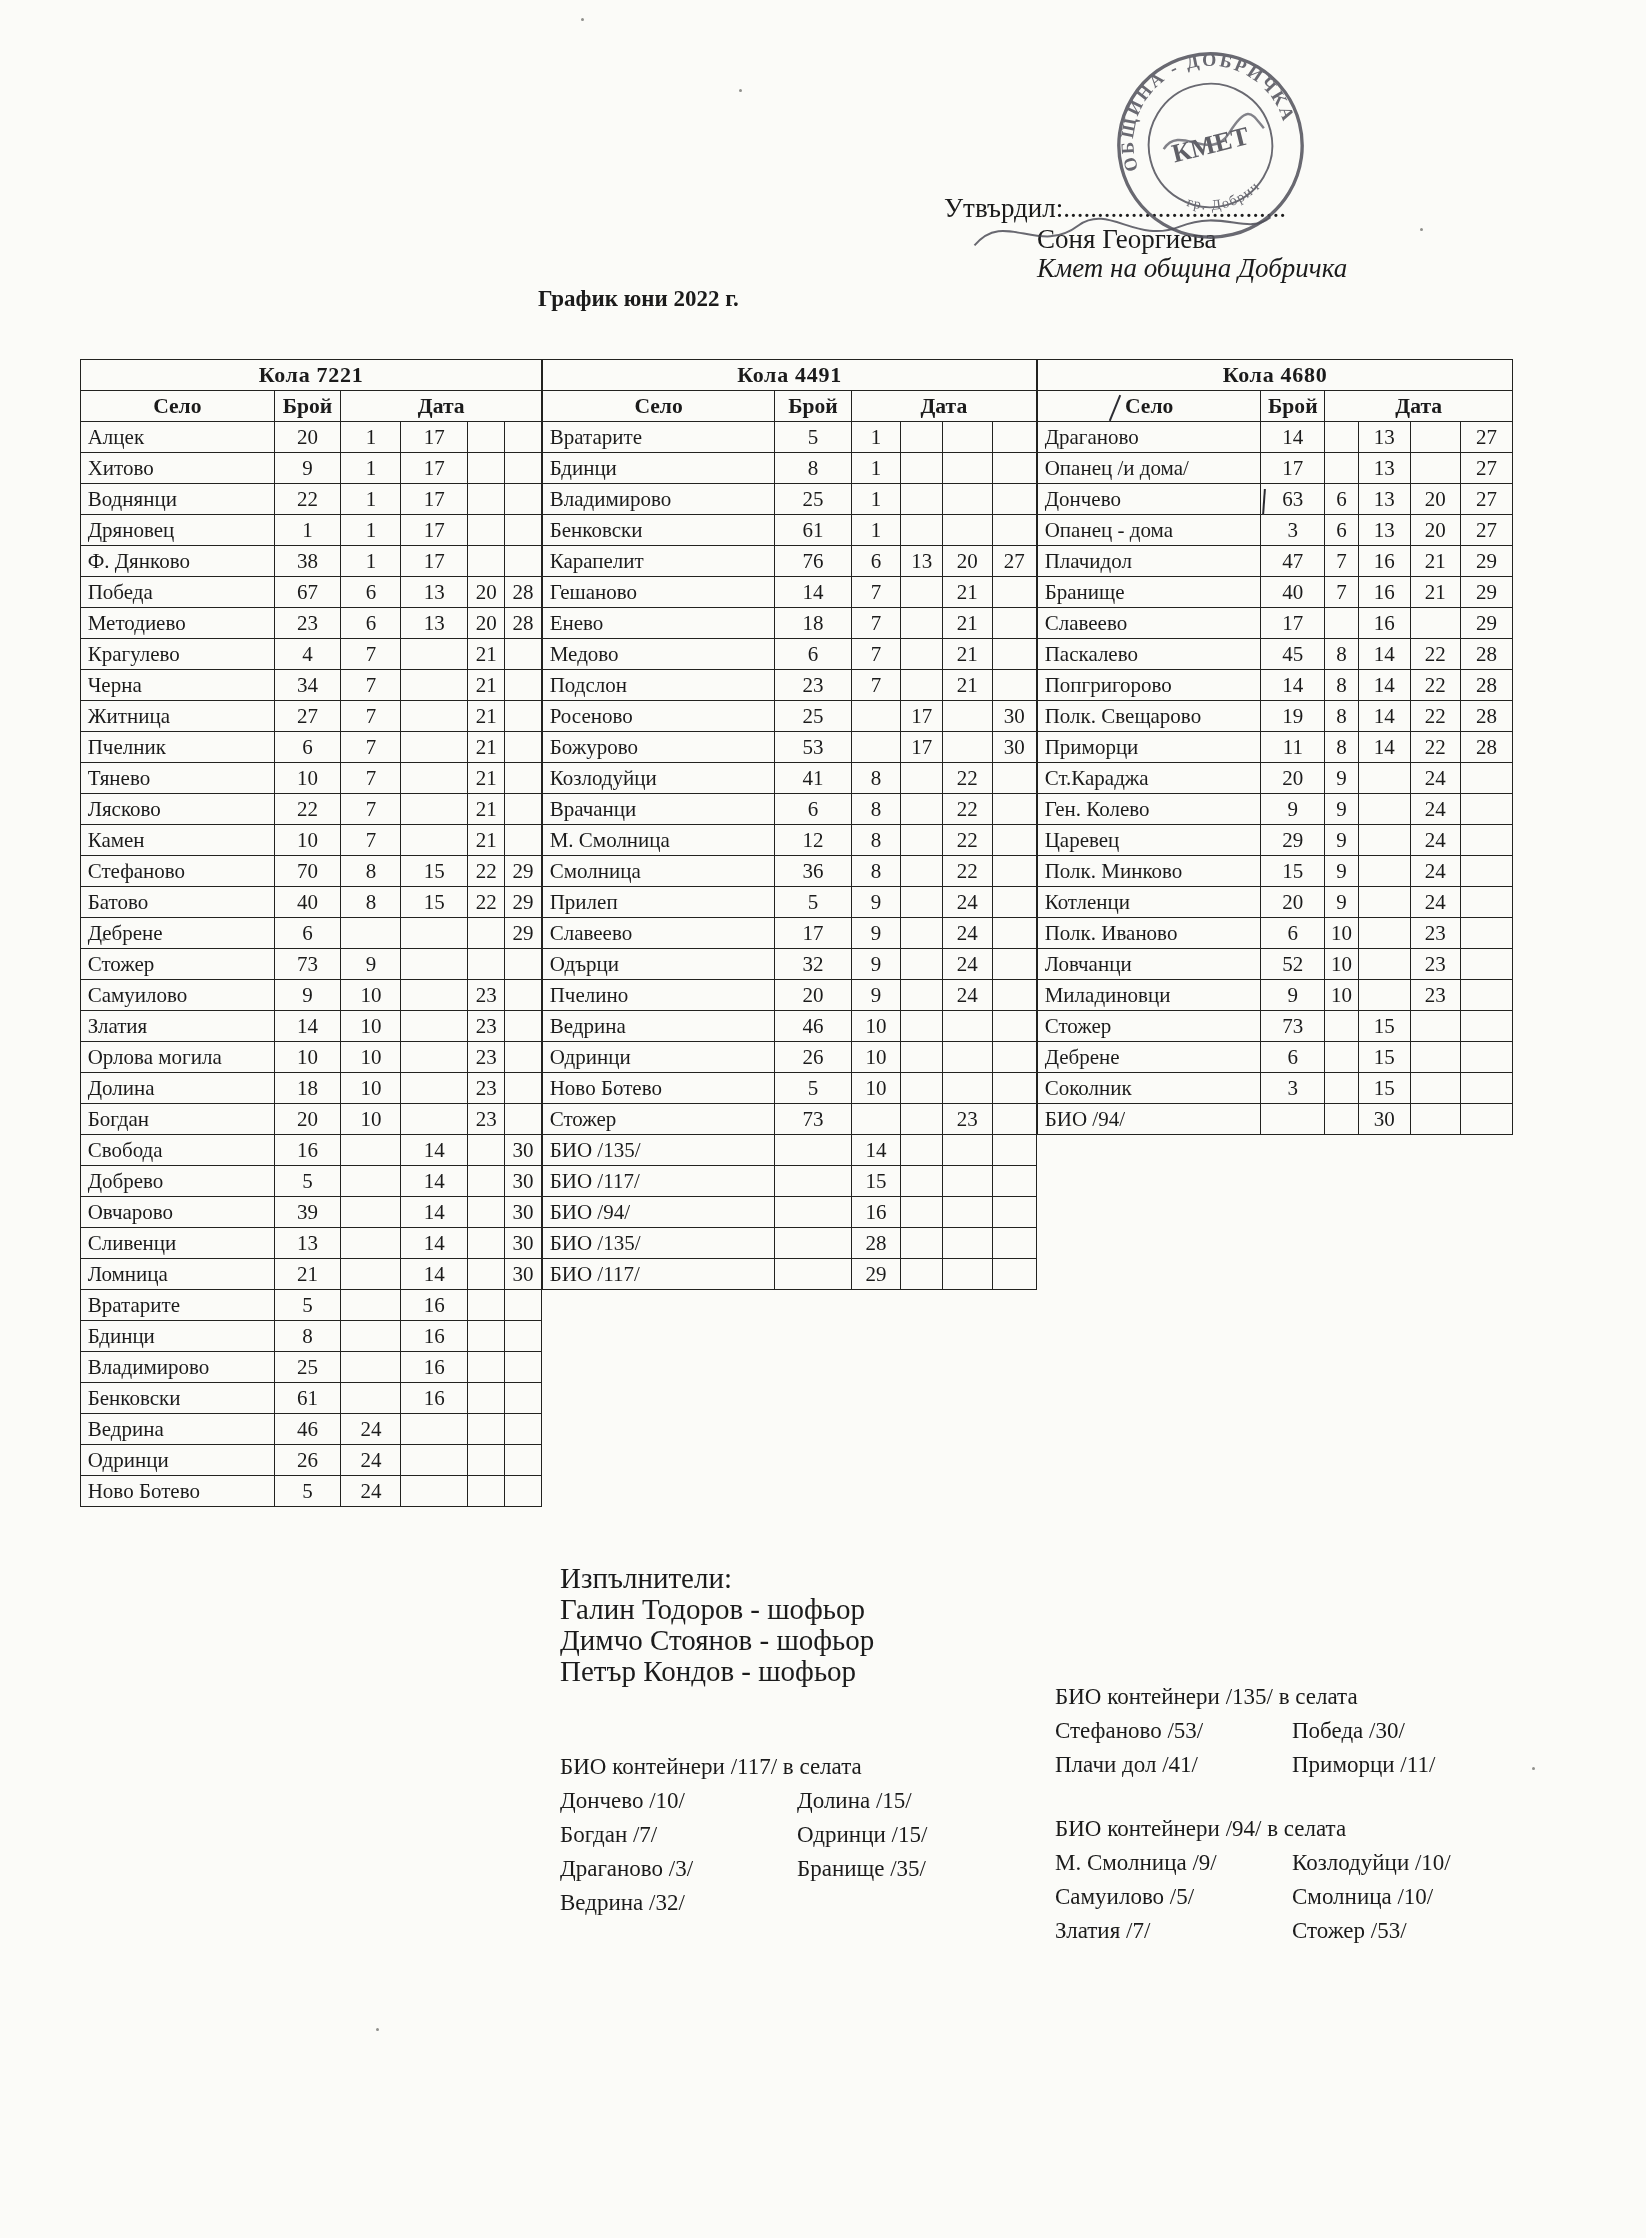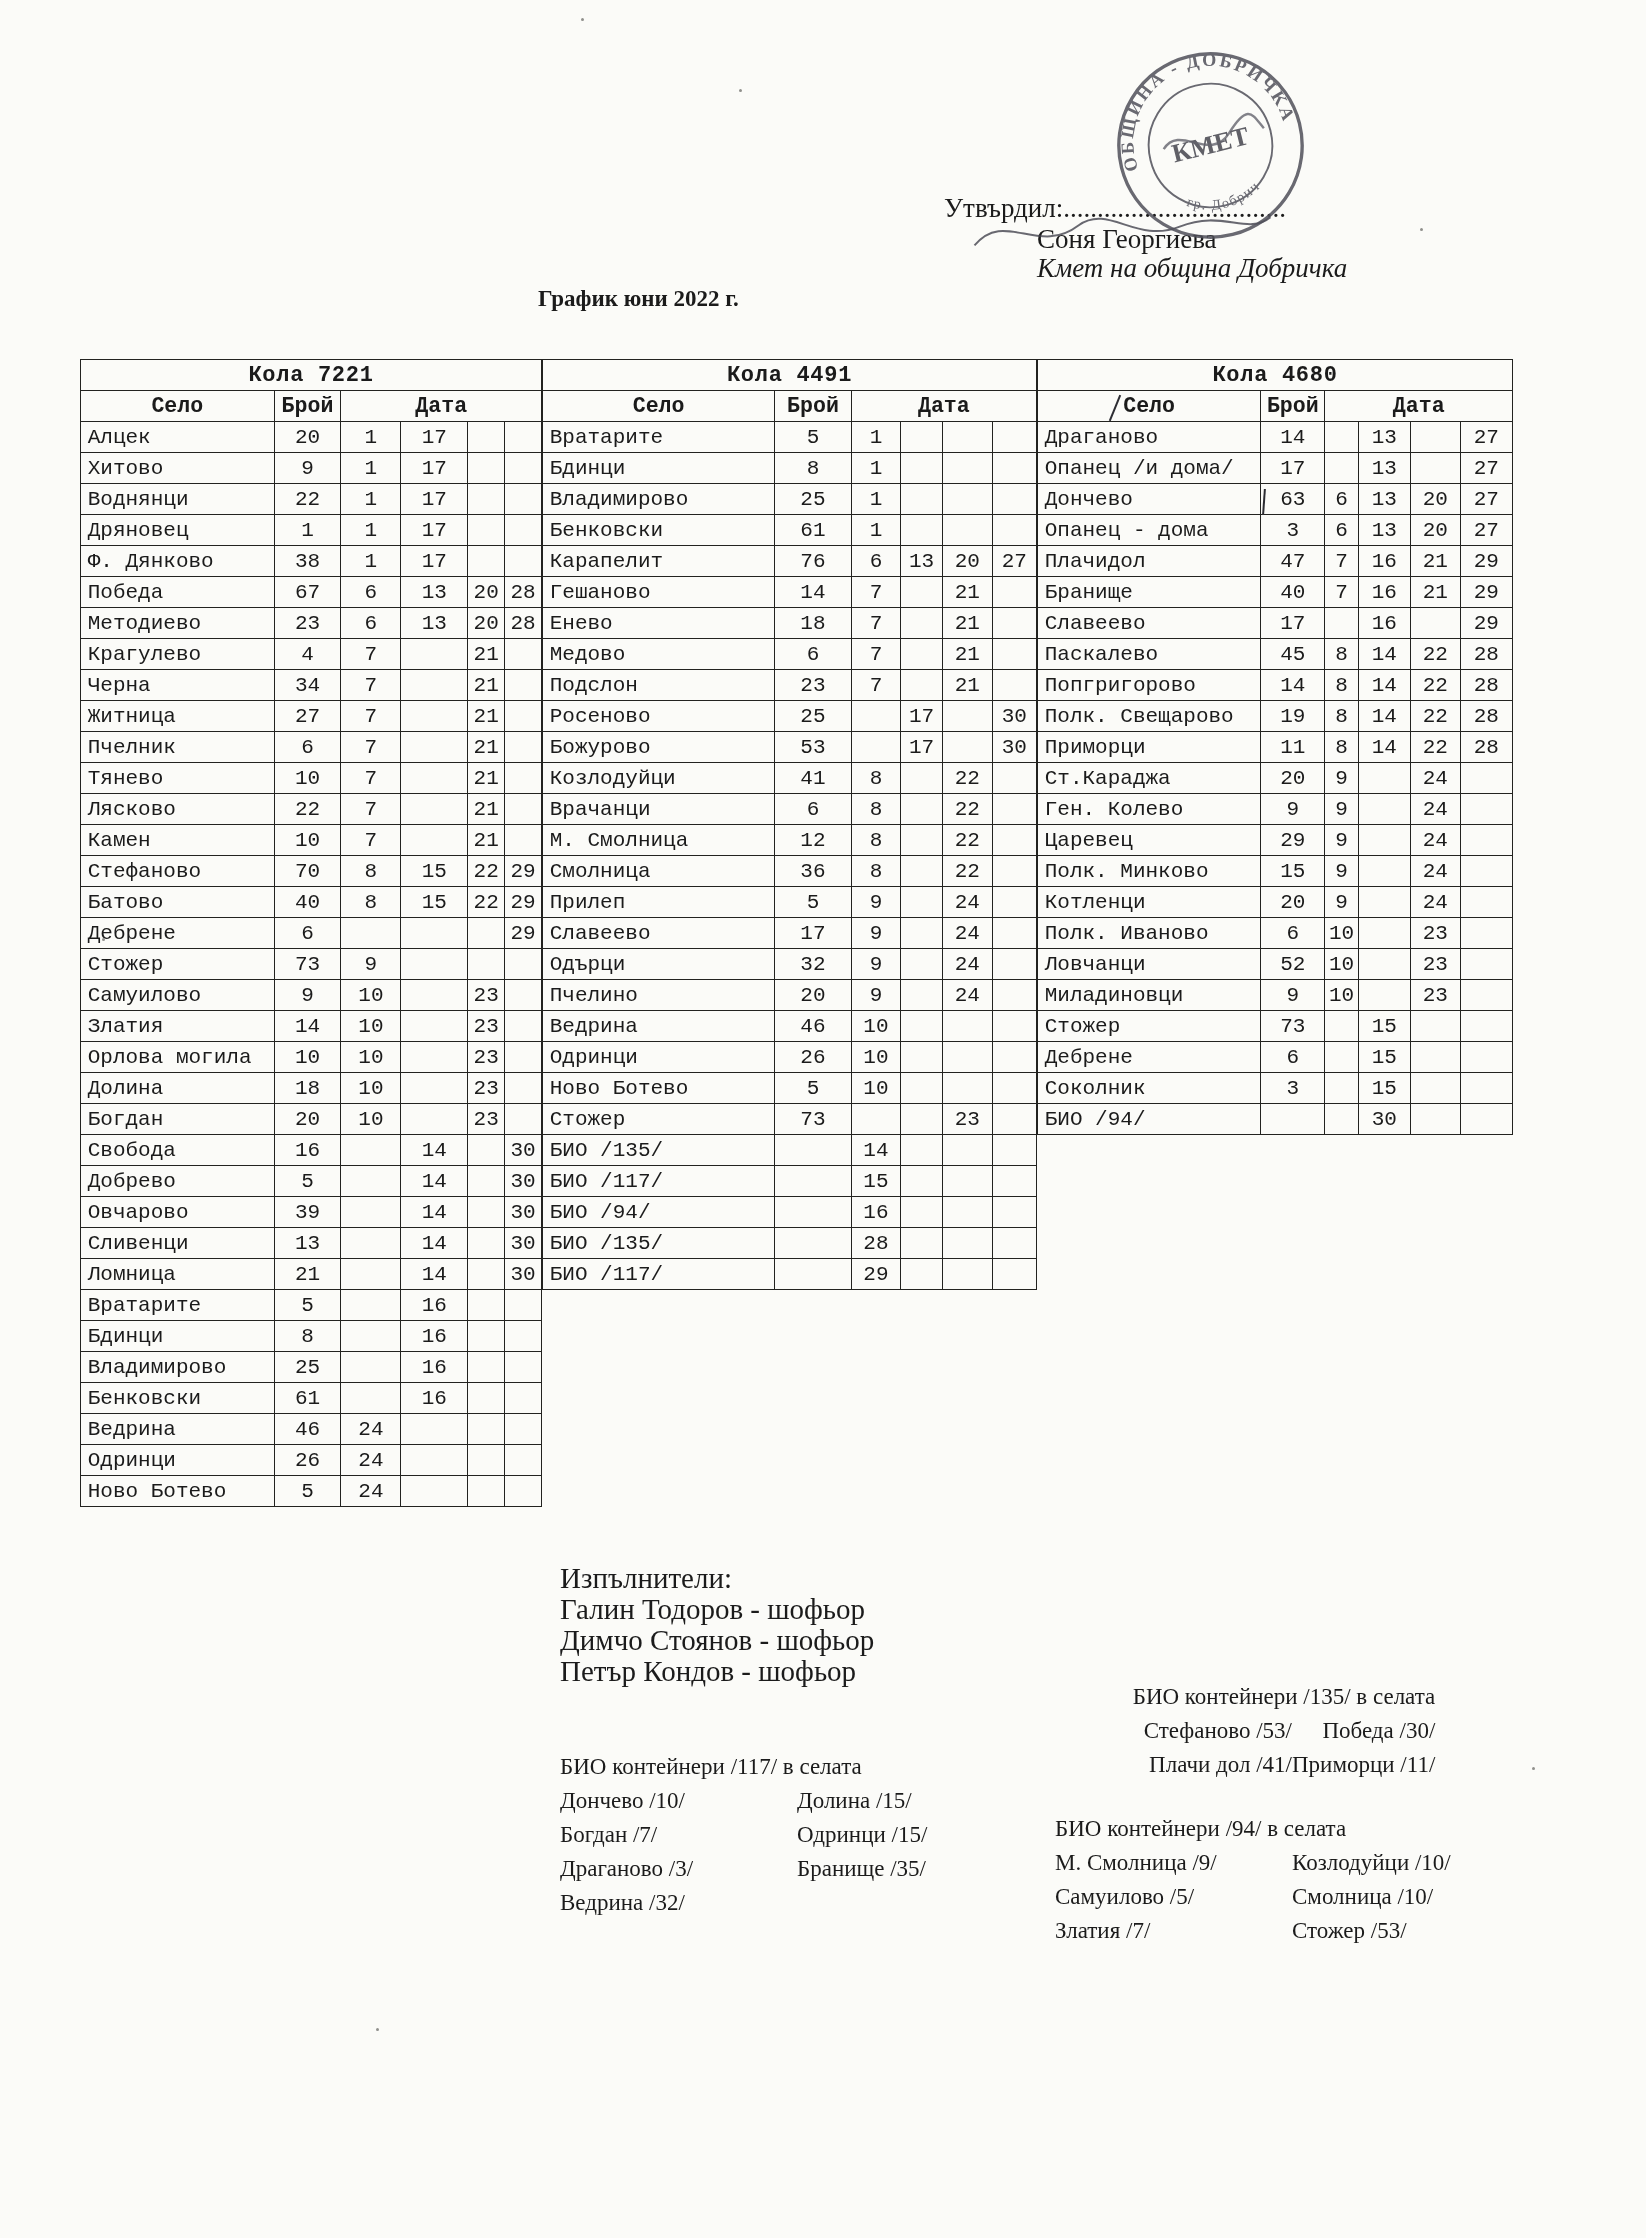--- a/index.html
+++ b/index.html
@@ -10,21 +10,21 @@
     height: 2239px;
     background: #fbfbf8;
     font-family: "Liberation Serif", "DejaVu Serif", serif;
     color: #1b1b1b;
     overflow: hidden;
   }
   .abs { position: absolute; white-space: nowrap; font-size: 27px; }
   .doc-title { position: absolute; left: 538px; top: 286px; font-size: 23px; font-weight: bold; white-space: nowrap; }
 
   
-  table.sched { position: absolute; border-collapse: collapse; table-layout: fixed; font-family: Liberation Mono, monospace; }
+  table.sched { position: absolute; border-collapse: collapse; table-layout: fixed; }
   .sched td {
     border: 1.3px solid #232320;
     height: 31px;
     font-size: 21px;
     text-align: center;
     padding: 0 2px;
     white-space: nowrap;
     overflow: hidden;
     vertical-align: middle;
   }
@@ -829,21 +829,21 @@
     </div>
 
   <div class="txt" style="left:560px; top:1563px">
     <div>Изпълнители:</div>
     <div>Галин Тодоров - шофьор</div>
     <div>Димчо Стоянов - шофьор</div>
     <div>Петър Кондов - шофьор</div>
   </div>
 
   <div id="bio-region">
-      <div class="bio" style="left: 1055px; top: 1680px; text-align: right;">
+      <div class="bio" style="left: 1055px; top: 1680px;">
         <div>БИО контейнери /135/ в селата</div>
         <div class="bio-grid">
           <div>Стефаново /53/</div>
           <div>Победа /30/</div>
           <div>Плачи дол /41/</div>
           <div>Приморци /11/</div>
         </div>
       </div>
       <div class="bio" style="left: 560px; top: 1750px;">
         <div>БИО контейнери /117/ в селата</div>

